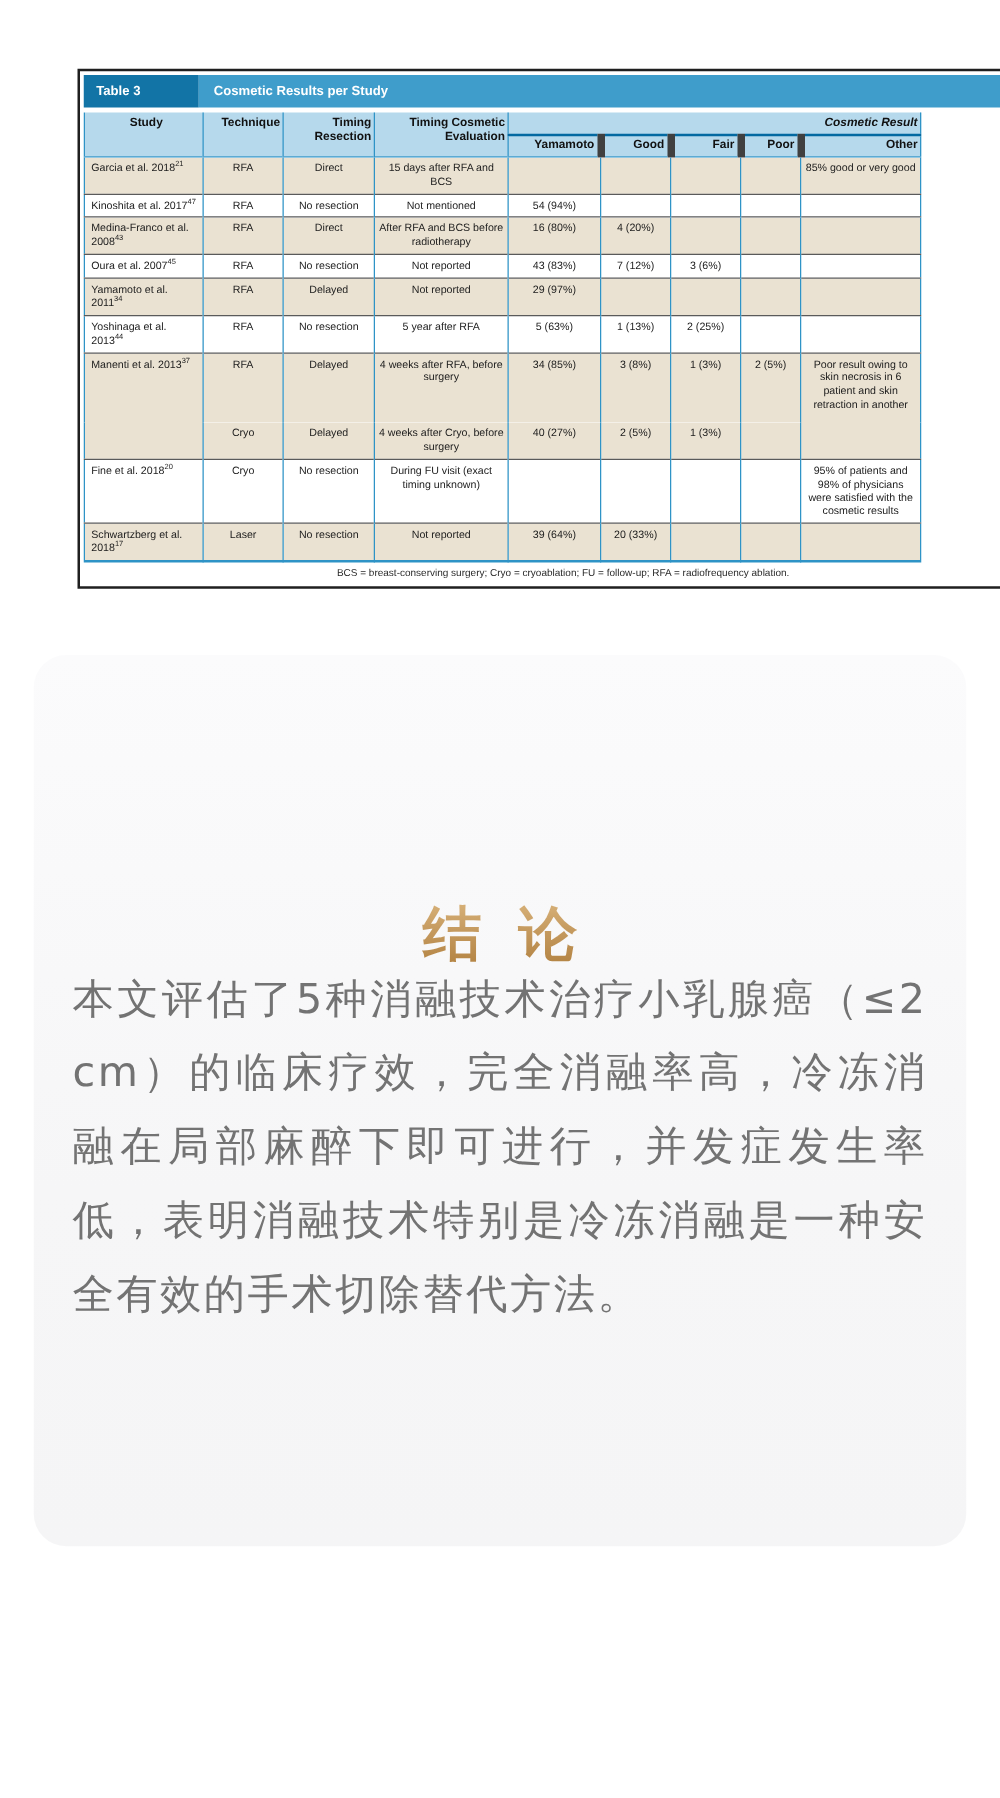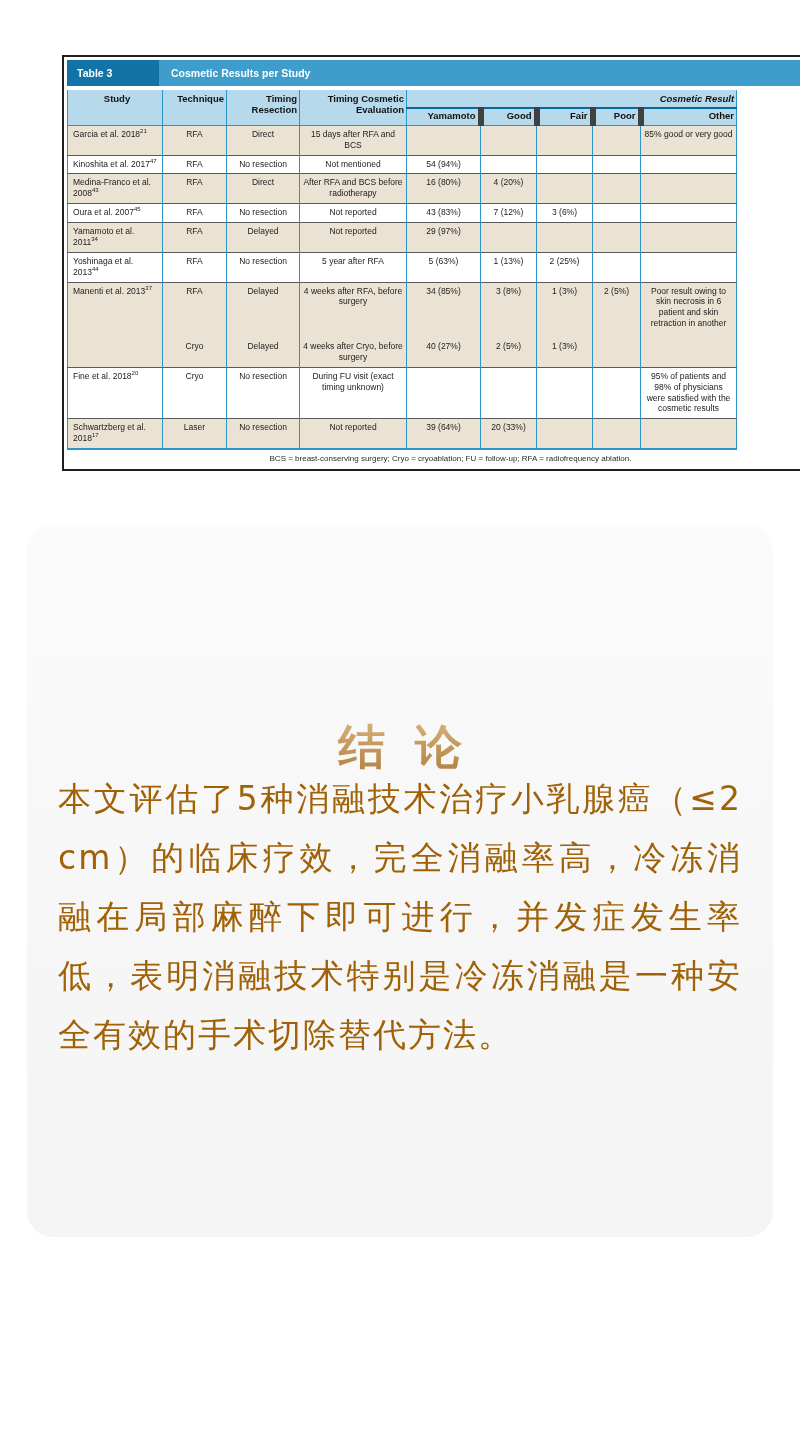--- a/index.html
+++ b/index.html
@@ -63,21 +63,21 @@
     position:absolute; left:0; top:668px; width:800px; text-align:center;
     font-family:"Liberation Serif","DejaVu Serif",serif; font-weight:bold;
     font-size:47px; letter-spacing:9px; text-indent:9px;
     background:linear-gradient(180deg,#DCB77F 0%,#C59A5F 45%,#AF7E3C 100%);
     -webkit-background-clip:text; background-clip:text;
     -webkit-text-fill-color:transparent; color:#C49A5F;margin-top:48px;
   }
   .conclusion-paragraph{
     position:absolute; left:58px; top:769px; width:684px;
     font-size:33px; line-height:59px; letter-spacing:2px;
-    color:#a16207; text-align:justify; text-justify:inter-ideograph;
+    color:#737373; text-align:justify; text-justify:inter-ideograph;
     font-family:"DejaVu Sans","Liberation Sans",sans-serif;
   }
 </style>
 </head>
 <body>
 
 <div class="table-frame">
   <div class="band">
     <div class="band-label">Table 3</div>
     <div class="band-title">Cosmetic Results per Study</div>

